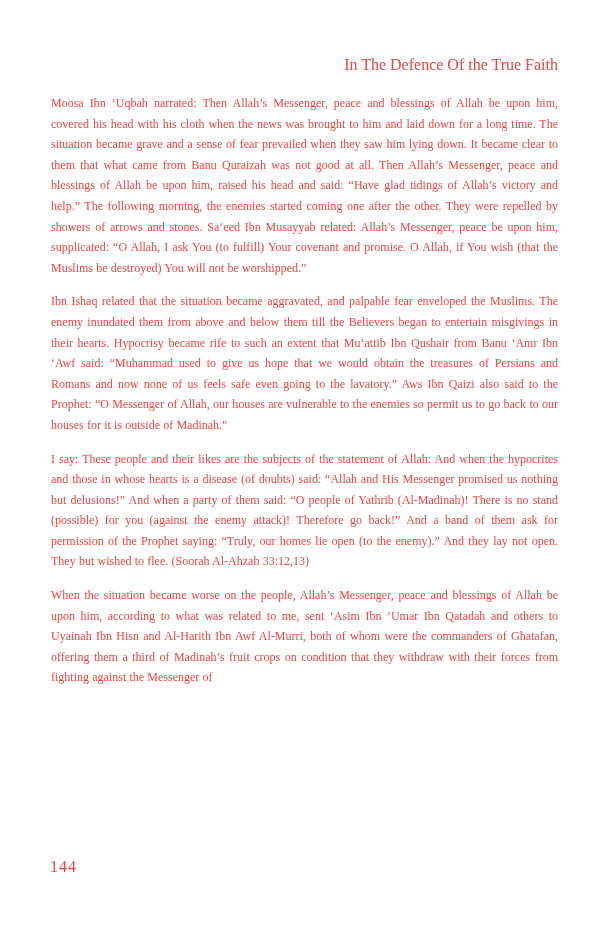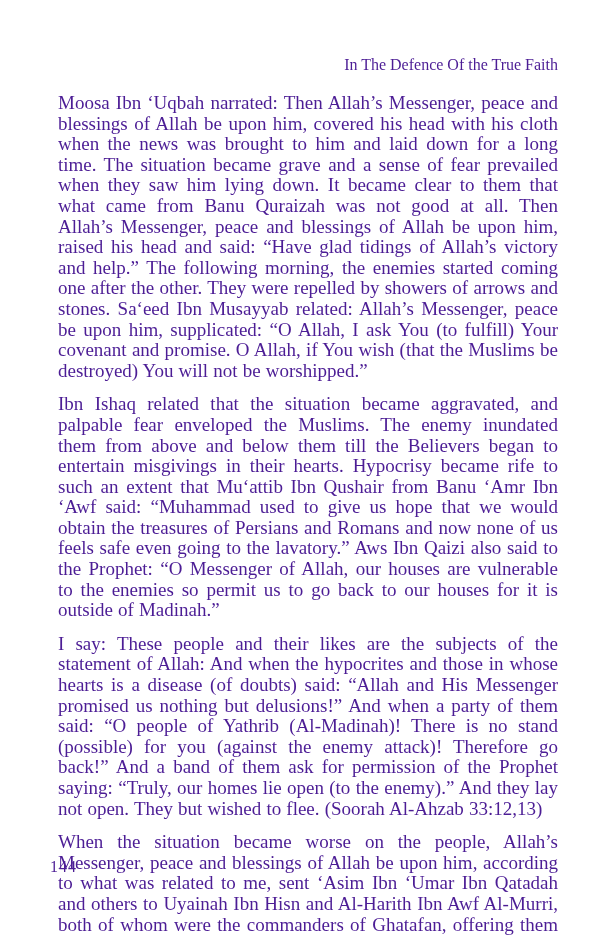--- a/index.html
+++ b/index.html
@@ -5,43 +5,43 @@
   html, body {
     margin: 0;
     padding: 0;
     background: #ffffff;
   }
   .page {
     position: relative;
     width: 605px;
     height: 935px;
     background: #ffffff;
-    color: #4c1d95;
+    color: #ef4444;
     font-family: "Liberation Serif", "DejaVu Serif", serif;
     overflow: hidden;
   }
   .running-header {
     position: absolute;
     top: 55px;
     left: 50px;
     width: 508px;
     text-align: right;
     font-size: 16px;
     line-height: 20px;
     white-space: nowrap;
   }
   .body-text {
     position: absolute;
     top: 93px;
     left: 50px;
     width: 508px;
   }
   .para {
-    margin: 0 0 13px 8px;
-    font-size: 19px;
+    margin: 0 0 13px 1px;
+    font-size: 12px;
     line-height: 20.6px;
     text-align: justify;
     word-spacing: 0.02em;
   }
   .para:last-child {
     margin-bottom: 0;
   }
   .page-number {
     position: absolute;
     top: 858px;

